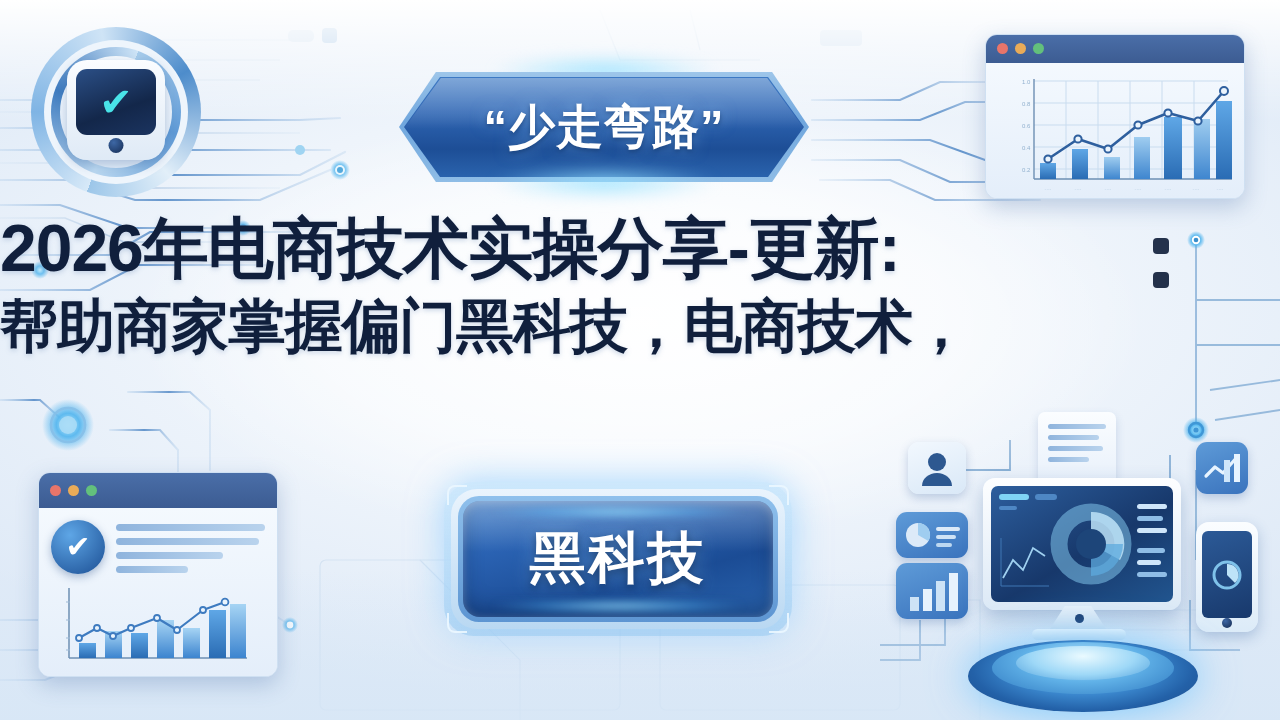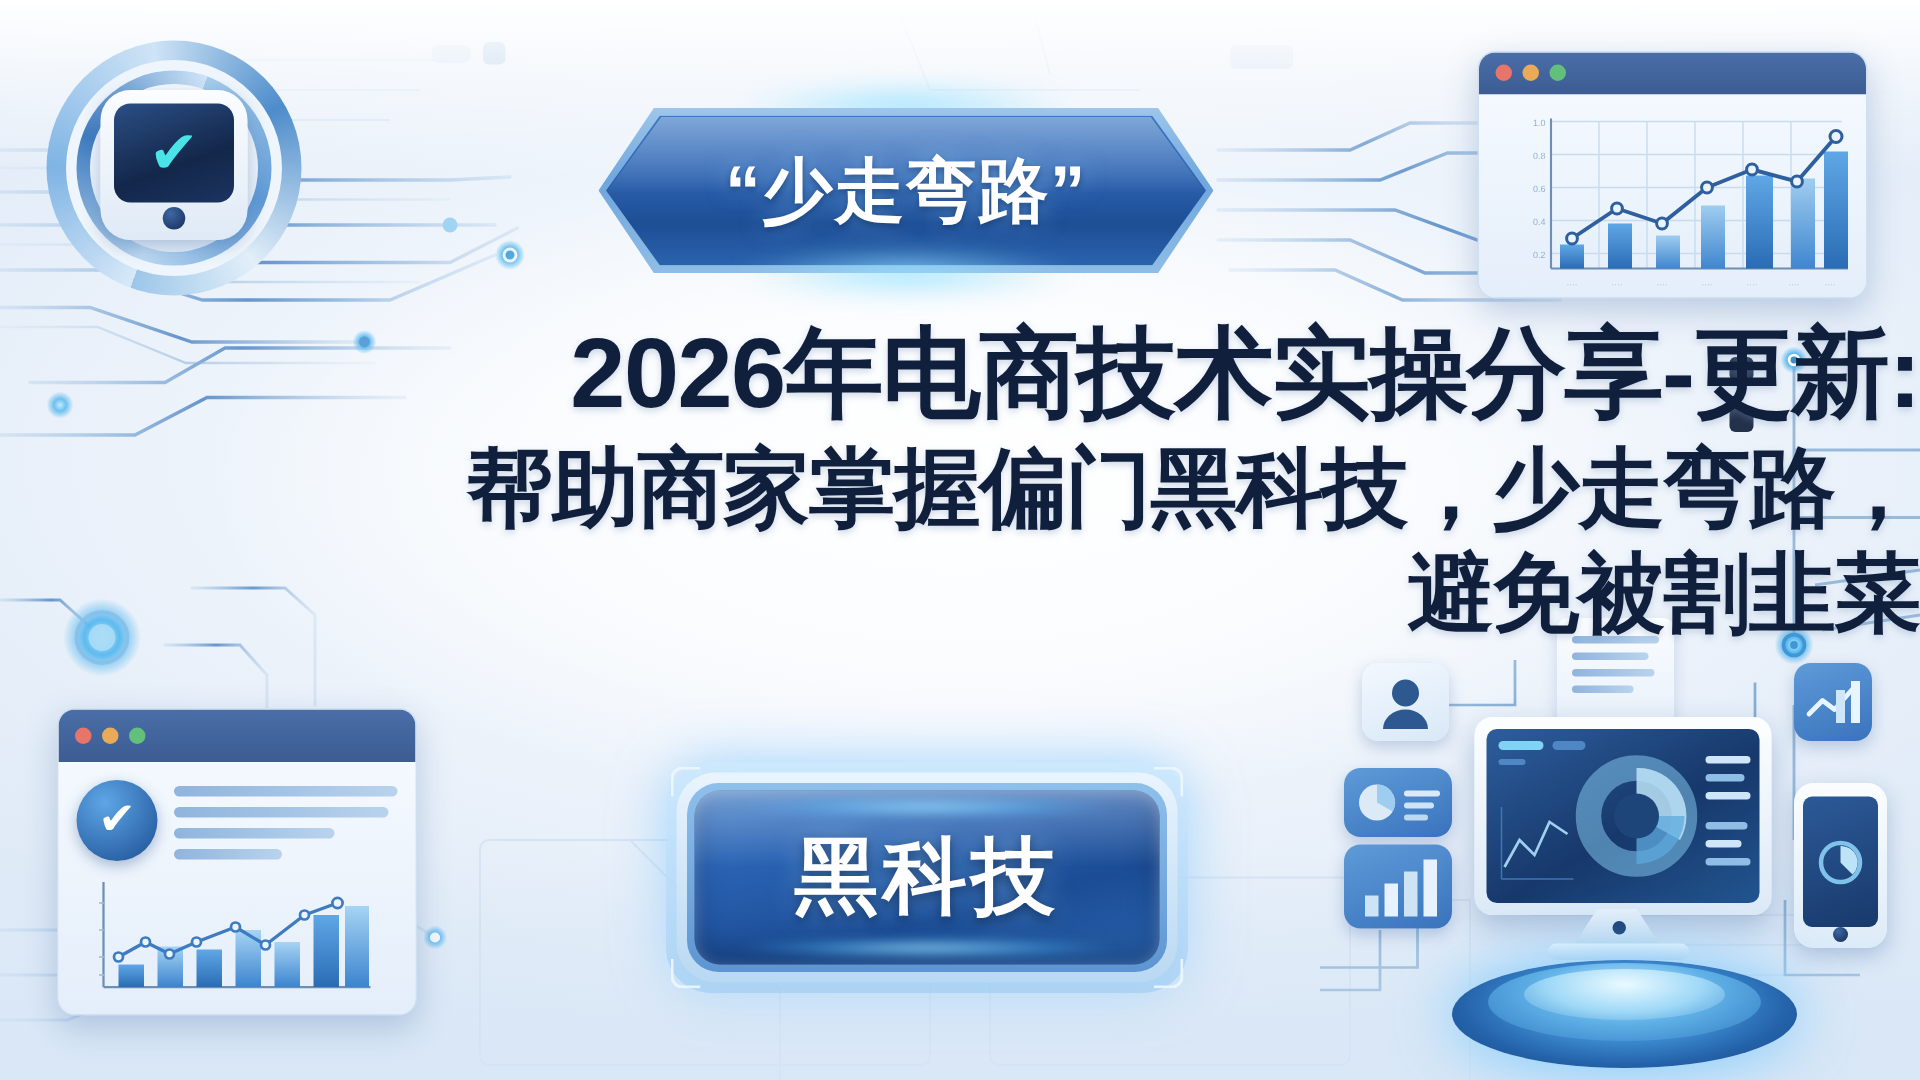--- a/index.html
+++ b/index.html
@@ -65,35 +65,35 @@
     position:absolute; left:50%; transform:translateX(-50%);
     width:230px; height:34px; border-radius:50%;
     background:radial-gradient(ellipse,rgba(150,225,255,.85) 0%,rgba(120,200,255,0) 70%);
     filter:blur(7px);
   }
   .badge-glow.t{top:-18px;}
   .badge-glow.b{bottom:-18px;}
 
   
   #headline{
-    position:absolute; left:0; right:0; top:215px; text-align:right;
+    position:absolute; left:0; right:0; top:215px; text-align:left;
     color:#101f3c;
   }
   .hl{
     font-weight:800; white-space:nowrap; line-height:1.0;
     text-shadow:0 2px 5px rgba(120,150,190,.35);
     letter-spacing:-1px;
   }
   .hl1{ font-size:66px; }
   .hl2{ font-size:58px; margin-top:16px; }
   .hl3{ font-size:58px; margin-top:12px; }
 
   
   #cta{
-    position:absolute; left:451px; top:515px; width:334px; height:140px;
+    position:absolute; left:451px; top:489px; width:334px; height:140px;
   }
   .cta-glowframe{
     position:absolute; inset:-7px; border-radius:30px;
     background:linear-gradient(180deg,rgba(205,232,252,.95),rgba(150,200,240,.55));
     filter:drop-shadow(0 0 18px rgba(110,190,255,.65));
   }
   .cta-f1{
     position:absolute; inset:0; border-radius:26px;
     background:linear-gradient(180deg,#eaf4fd,#b9d8f2);
   }
@@ -598,22 +598,21 @@
     <div class="badge-glow t"></div>
     <div class="hex hex-outer"></div>
     <div class="hex hex-inner"></div>
     <div class="hex hex-gloss"></div>
     <div class="badge-text">“少走弯路”</div>
     <div class="badge-glow b"></div>
   </div>
 
   <div id="headline">
     <div class="hl hl1">2026年电商技术实操分享-更新:</div>
-    <div class="hl hl2">帮助商家掌握偏门黑科技，少走弯路，</div>
-    <div class="hl hl3">避免被割韭菜</div>
+    <div class="hl hl2">帮助商家掌握偏门黑科技，电商技术，</div>
   </div>
 
   <div id="cta">
     <div class="cta-glowframe"></div>
     <div class="cta-f1"></div>
     <div class="cta-f2"></div>
     <div class="cta-f3">
       <div class="cta-sheen"></div>
       <div class="cta-beam t"></div>
       <div class="cta-beam b"></div>

